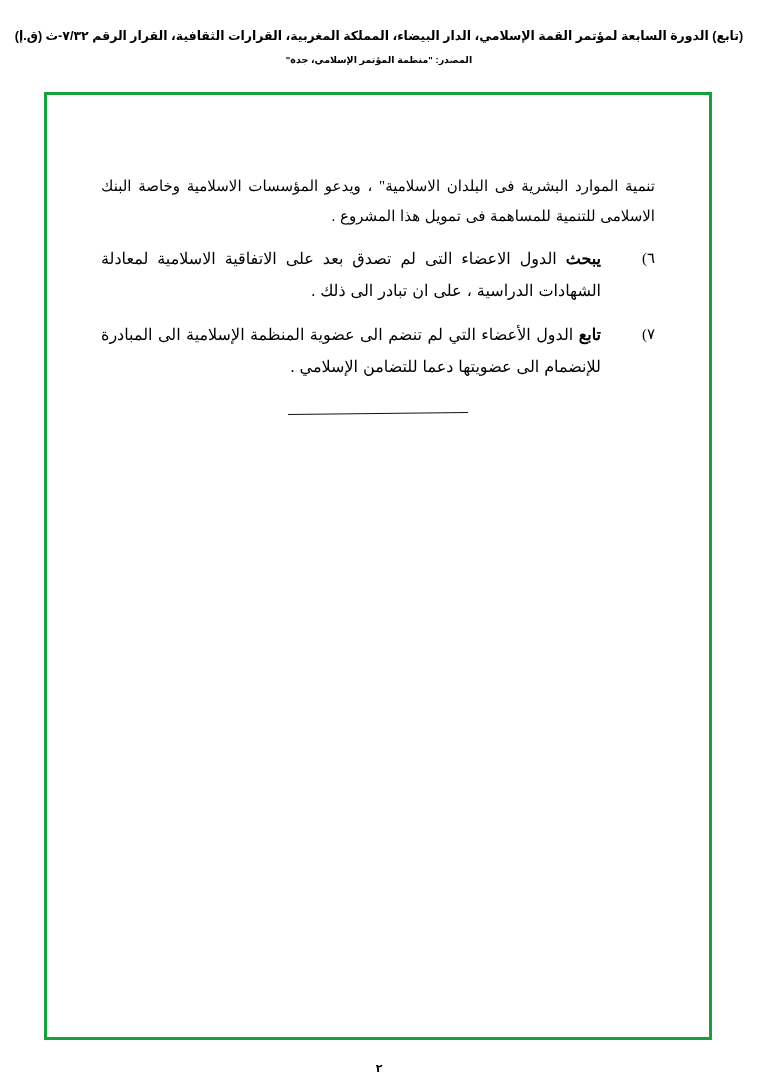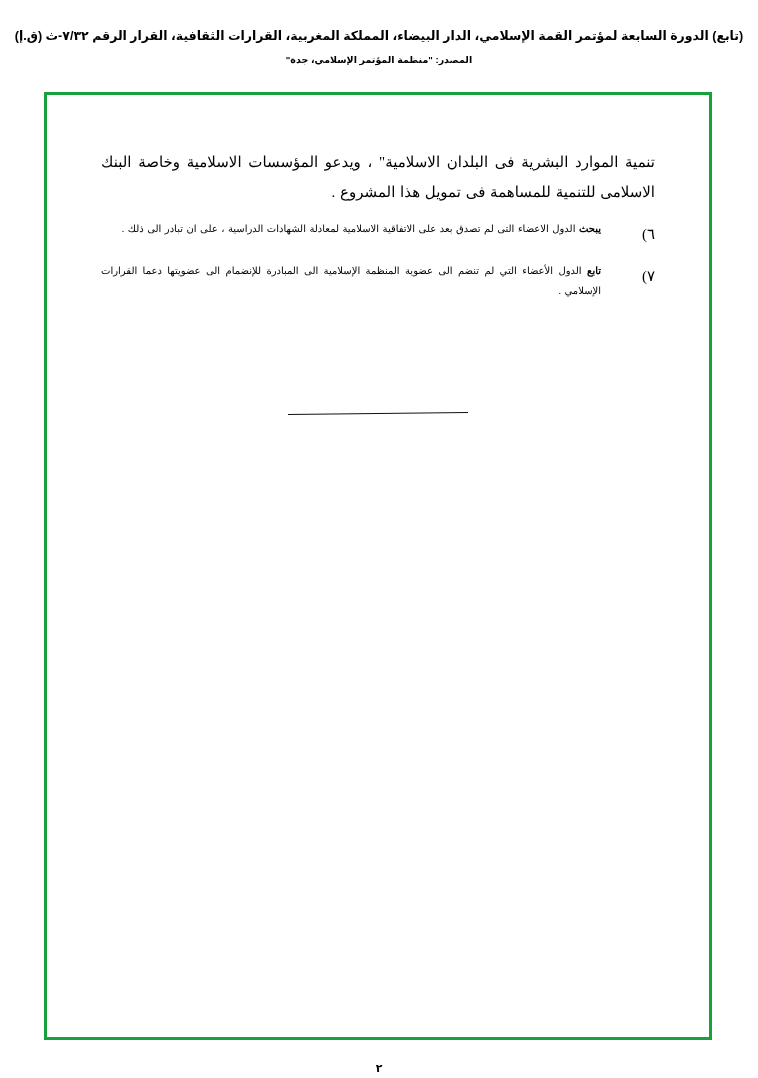--- a/index.html
+++ b/index.html
@@ -58,21 +58,21 @@
     width: 668px;
     height: 948px;
     border: 3px solid #18a03a;
     box-sizing: border-box;
     background: #ffffff;
   }
 
   
   .content {
     position: absolute;
-    top: 52px;
+    top: 76px;
     left: 54px;
     right: 54px;
     direction: rtl;
     text-align: justify;
   }
 
   .para {
     font-size: 15px;
     line-height: 2.0;
     margin: 0 0 2px 0;
@@ -90,21 +90,21 @@
   .clause-num {
     flex: 0 0 54px;
     font-size: 15px;
     line-height: 2.0;
     text-align: right;
     padding-left: 6px;
     box-sizing: border-box;
   }
   .clause-body {
     flex: 1 1 auto;
-    font-size: 10px;
+    font-size: 16px;
     line-height: 2.0;
     text-align: justify;
     word-spacing: 1px;
   }
   .clause-body .lead {
     font-weight: bold;
   }
 
   
   .divider-wrap {
@@ -153,21 +153,21 @@
 
       <p class="para">تنمية الموارد البشرية فى البلدان الاسلامية" ، ويدعو المؤسسات الاسلامية وخاصة البنك الاسلامى للتنمية للمساهمة فى تمويل هذا المشروع .</p>
 
       <div class="clause">
         <div class="clause-num">٦)</div>
         <div class="clause-body"><span class="lead">يبحث</span> <span>الدول الاعضاء التى لم تصدق بعد على الاتفاقية الاسلامية لمعادلة الشهادات الدراسية ، على ان تبادر الى ذلك .</span></div>
       </div>
 
       <div class="clause">
         <div class="clause-num">٧)</div>
-        <div class="clause-body"><span class="lead">تابع</span> <span>الدول الأعضاء التي لم تنضم الى عضوية المنظمة الإسلامية الى المبادرة للإنضمام الى عضويتها دعما القرارات الإسلامي .</span></div>
+        <div class="clause-body"><span class="lead">تابع</span> <span>الدول الأعضاء التي لم تنضم الى عضوية المنظمة الإسلامية الى المبادرة للإنضمام الى عضويتها دعما للتضامن الإسلامي .</span></div>
       </div>
 
     </div>
 
     <div class="divider-wrap">
       <div class="divider"></div>
     </div>
 
   </div>
 

